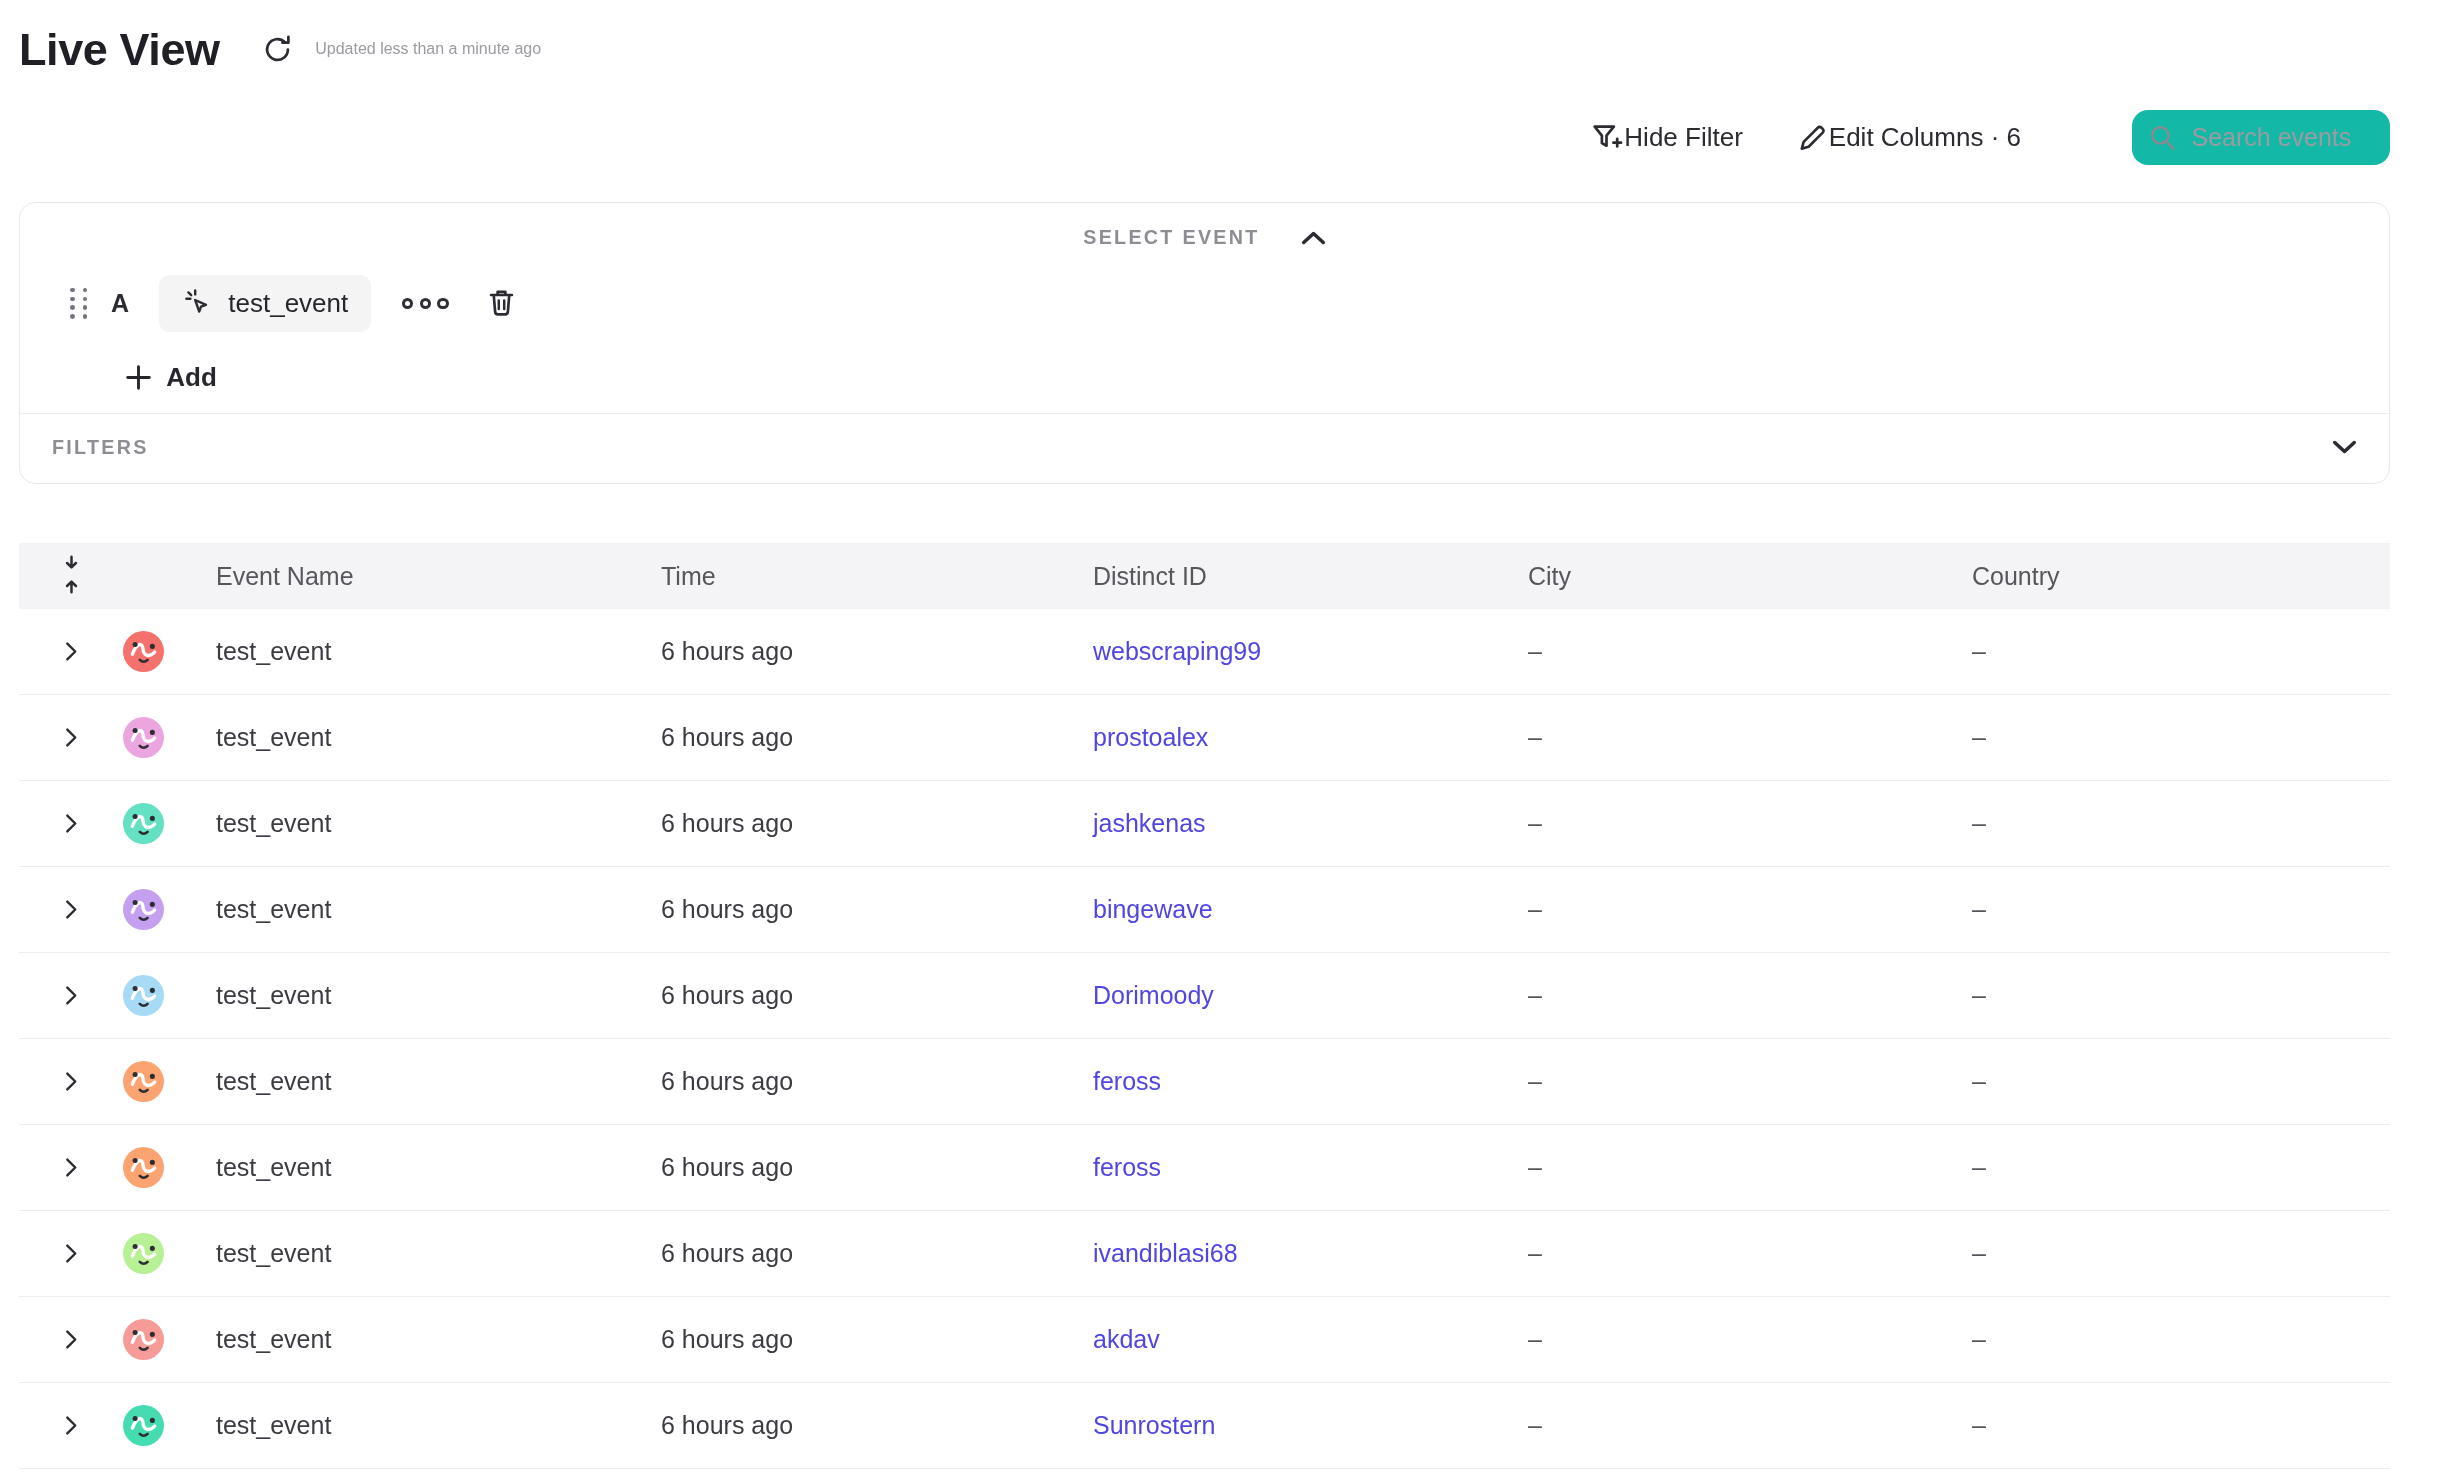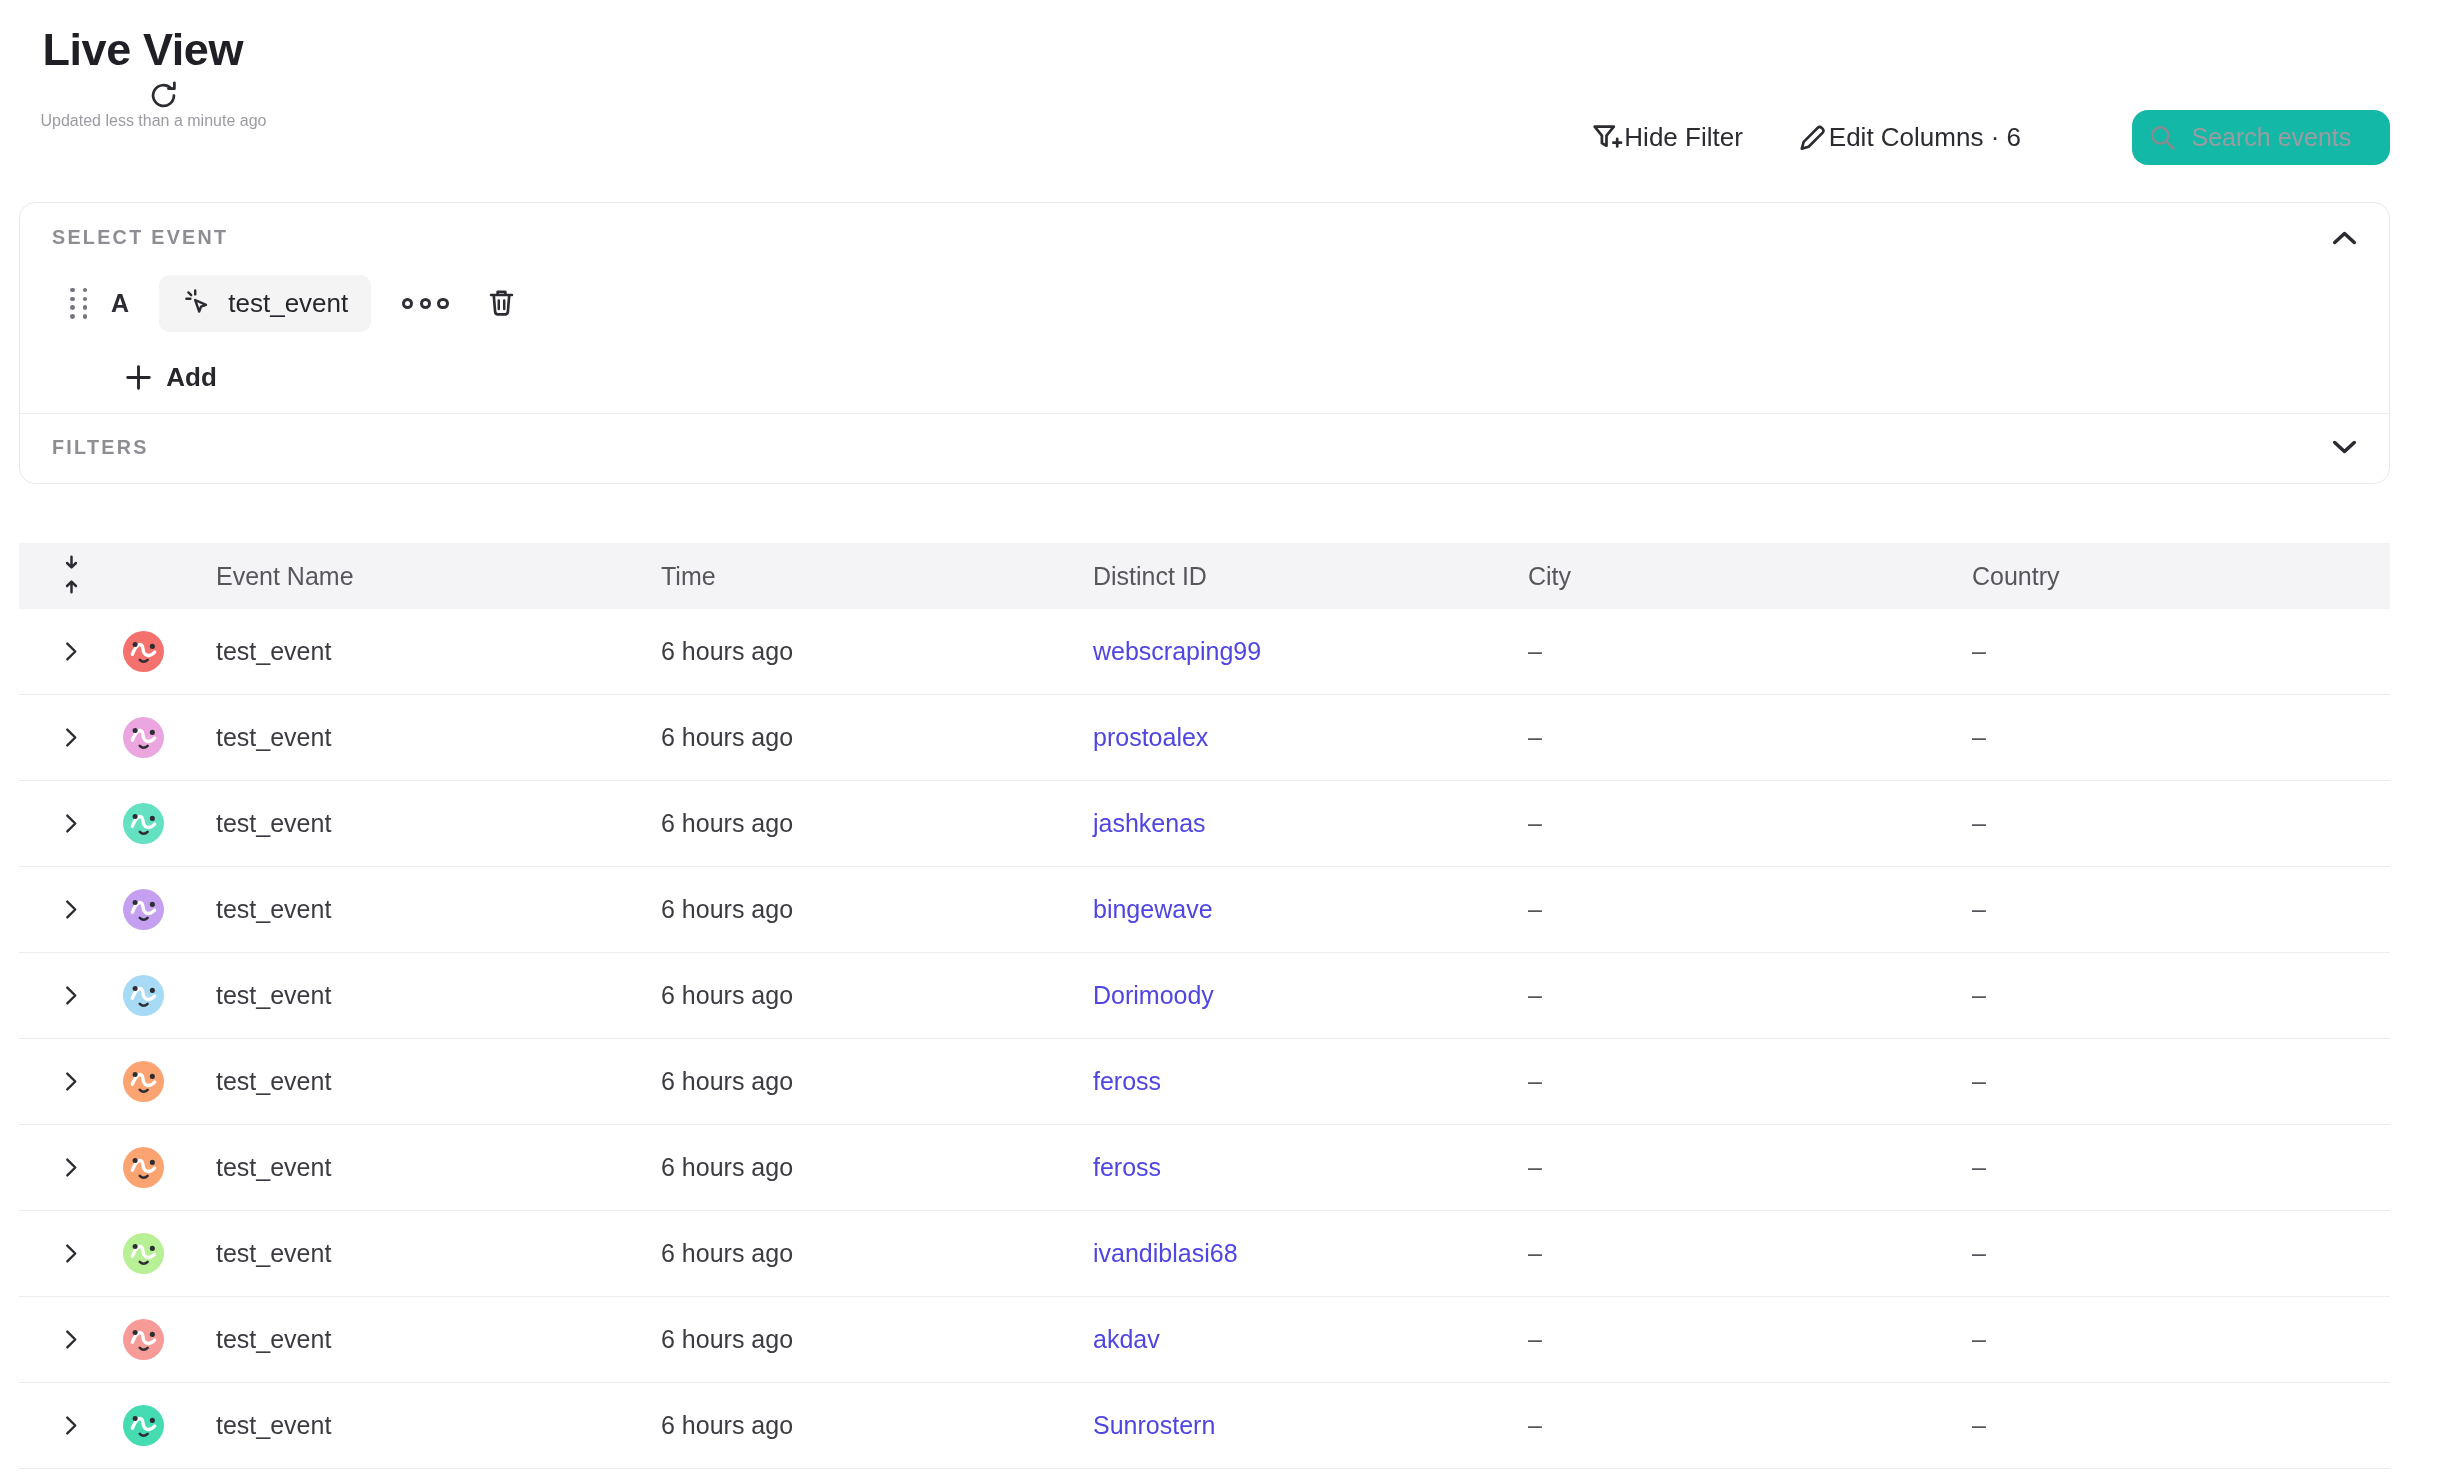--- a/index.html
+++ b/index.html
@@ -3,37 +3,37 @@
 <meta charset="utf-8">
 <style>
   html,body{margin:0;padding:0;background:#fff;}
   #app{
     position:relative;width:2462px;height:1478px;overflow:hidden;background:#fff;
     font-family:"Liberation Sans",sans-serif;color:#3b3b42;
   }
   button{font-family:"Liberation Sans",sans-serif;background:none;border:none;padding:0;cursor:pointer;color:inherit;}
 
   
-  .page-title-row{position:absolute;top:19.7px;left:19px;display:flex;align-items:center;height:59px;flex-direction:column;}
+  .page-title-row{position:absolute;top:19.7px;left:19px;display:flex;align-items:center;height:59px;}
   .page-title{font-size:45px;font-weight:700;color:#1f1f25;letter-spacing:-0.4px;margin:0;line-height:59px;}
   .refresh-btn{margin-left:41px;display:flex;align-items:center;}
   .updated{margin-left:21.5px;font-size:16px;color:#9b9ba1;}
 
   
   .toolbar{position:absolute;top:106px;left:19px;width:2371px;height:63px;display:flex;justify-content:flex-end;align-items:center;gap:52px;}
   .tool-btn{display:flex;align-items:center;gap:0;font-size:26px;font-weight:500;color:#2b2b31;}
   .search-box{margin-left:59px;width:258px;height:55px;background:#14b8a6;border-radius:16px;display:flex;align-items:center;padding:0 16px;box-sizing:border-box;gap:12.5px;}
   .search-box input{border:none;outline:none;background:transparent;font-size:25px;width:179px;font-family:"Liberation Sans",sans-serif;color:#3b3b42;}
   .search-box input::placeholder{color:#9b9ba1;}
 
   
   .panel{position:absolute;top:202px;left:19px;width:2371px;height:282px;border:1.8px solid #e8e8ea;border-radius:16px;box-sizing:border-box;background:#fff;}
   .section-label{font-size:19.7px;font-weight:700;letter-spacing:2.3px;color:#8d8d94;}
   .section1{padding:19.7px 27px 0 32px;}
-  .label-row{display:flex;justify-content:space-between;align-items:center;height:30px;gap:37px;}
+  .label-row{display:flex;justify-content:center;align-items:center;height:30px;gap:37px;}
   .chev-btn{display:flex;align-items:center;padding:3.6px;}
   .event-row{margin-top:21.5px;display:flex;align-items:center;height:59px;}
   .drag-handle{margin-left:18px;display:grid;grid-template-columns:repeat(2,5.4px);grid-auto-rows:5.4px;column-gap:7.2px;row-gap:3.6px;}
   .drag-handle i{width:4.9px;height:4.9px;border-radius:50%;background:#74747e;}
   .event-letter{margin-left:23px;font-size:25px;font-weight:600;color:#2b2b31;width:18px;text-align:center;}
   .event-chip{margin-left:30px;height:57px;background:#f4f4f5;border-radius:10.7px;display:flex;align-items:center;padding:0 23px;gap:14.3px;font-size:26px;font-weight:500;color:#26262c;}
   .dots-menu{margin-left:25px;display:flex;align-items:center;gap:6.3px;padding:5.4px;}
   .dots-menu i{width:11.6px;height:11.6px;border:3.1px solid #2f2f36;border-radius:50%;box-sizing:border-box;}
   .trash-btn{margin-left:32px;display:flex;align-items:center;}
   .add-btn{margin-top:29px;margin-left:73px;display:flex;align-items:center;gap:14.3px;font-size:26px;font-weight:600;color:#26262c;}

